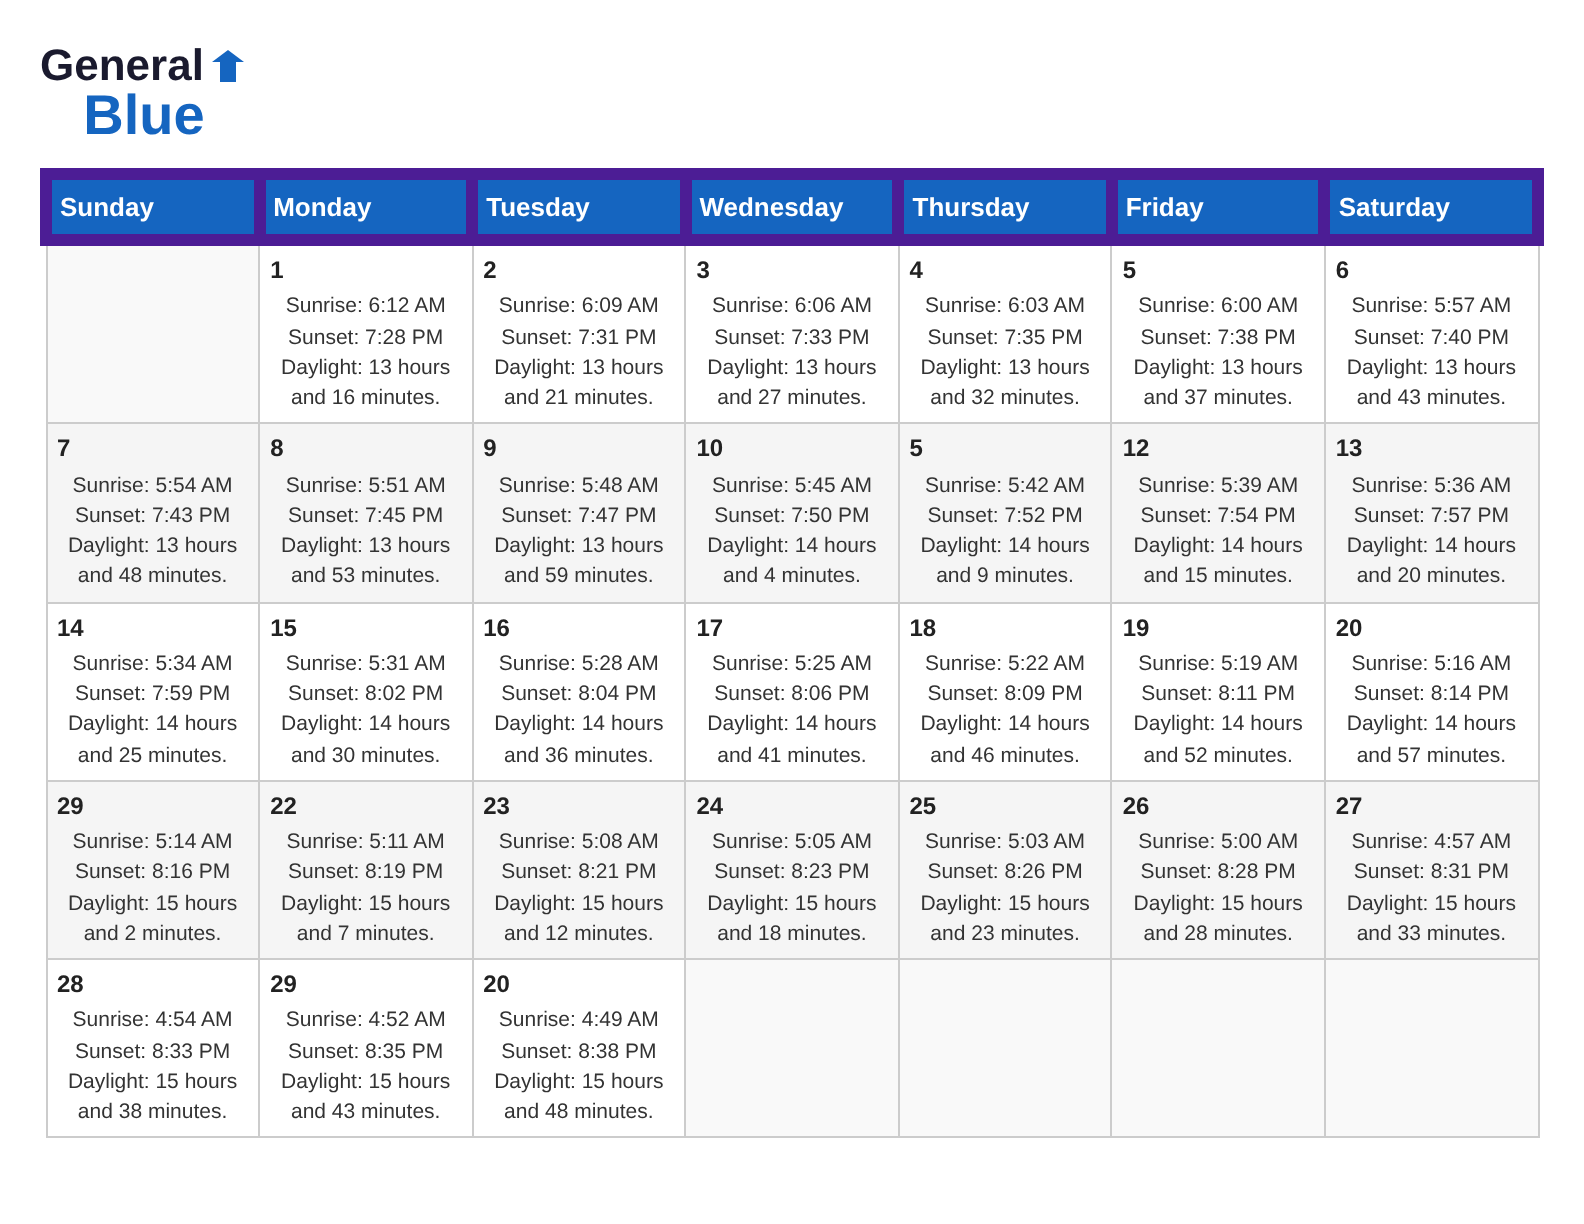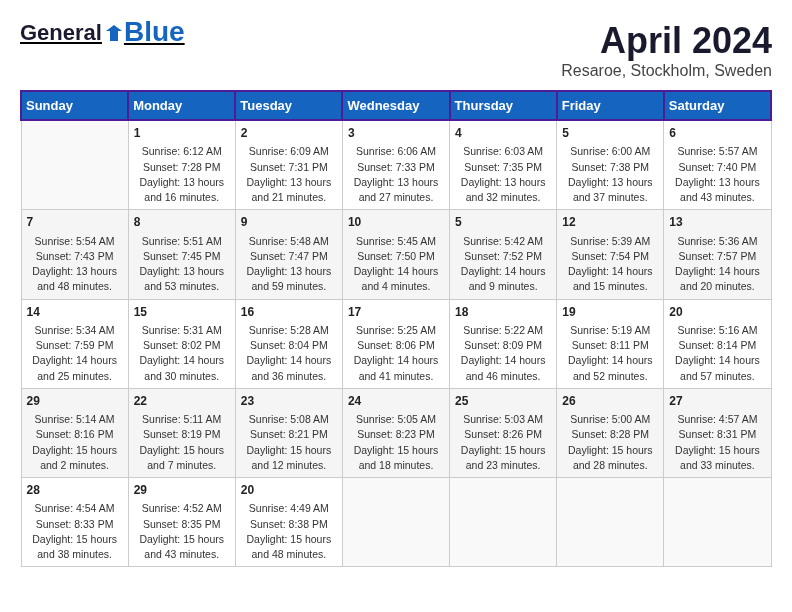--- a/index.html
+++ b/index.html
@@ -11,23 +11,22 @@
       padding: 20px;
     }
     .header {
       display: flex;
       justify-content: space-between;
       align-items: flex-start;
       margin-bottom: 10px;
     }
     .logo {
       display: flex;
-      flex-direction: row;
-      align-items: flex-start;
-      text-decoration: underline;
+      flex-direction: column;
+      align-items: center;
     }
     .title-area {
       text-align: right;
     }
     .month-title {
       font-size: 36px;
       font-weight: bold;
       color: #1a1a2e;
     }
     .subtitle {
@@ -39,21 +38,21 @@
       border-collapse: collapse;
       font-size: 11px;
     }
     thead tr th {
       background-color: #1565c0;
       color: #fff;
       padding: 6px 4px;
       text-align: left;
       font-size: 13px;
       font-weight: bold;
-      border: 2px solid #4c1d95;
+      border: 6px solid #4c1d95;
     }
     tbody tr td {
       border: 1px solid #ccc;
       vertical-align: top;
       padding: 4px 5px;
       width: calc(100% / 7);
       min-height: 80px;
       color: #222;
       line-height: 1.45;
     }
@@ -84,24 +83,20 @@
 <div class="header">
   <div class="logo">
     <div style="display:flex;align-items:center;gap:2px;">
       <span style="font-size:22px;font-weight:bold;color:#1a1a2e;">General</span>
       <svg width="20" height="20" viewBox="0 0 20 20">
         <polygon points="10,2 18,8 14,8 14,18 6,18 6,8 2,8" fill="#1565c0"></polygon>
       </svg>
     </div>
     <span style="font-size:28px;font-weight:bold;color:#1565c0;margin-top:-4px;">Blue</span>
   </div>
-  <div class="title-area">
-    <div class="month-title">April 2024</div>
-    <div class="subtitle">Resaroe, Stockholm, Sweden</div>
-  </div>
 </div>
 
 <table>
   <thead>
     <tr>
     <th>Sunday</th>
         <th>Monday</th>
         <th>Tuesday</th>
         <th>Wednesday</th>
         <th>Thursday</th>

